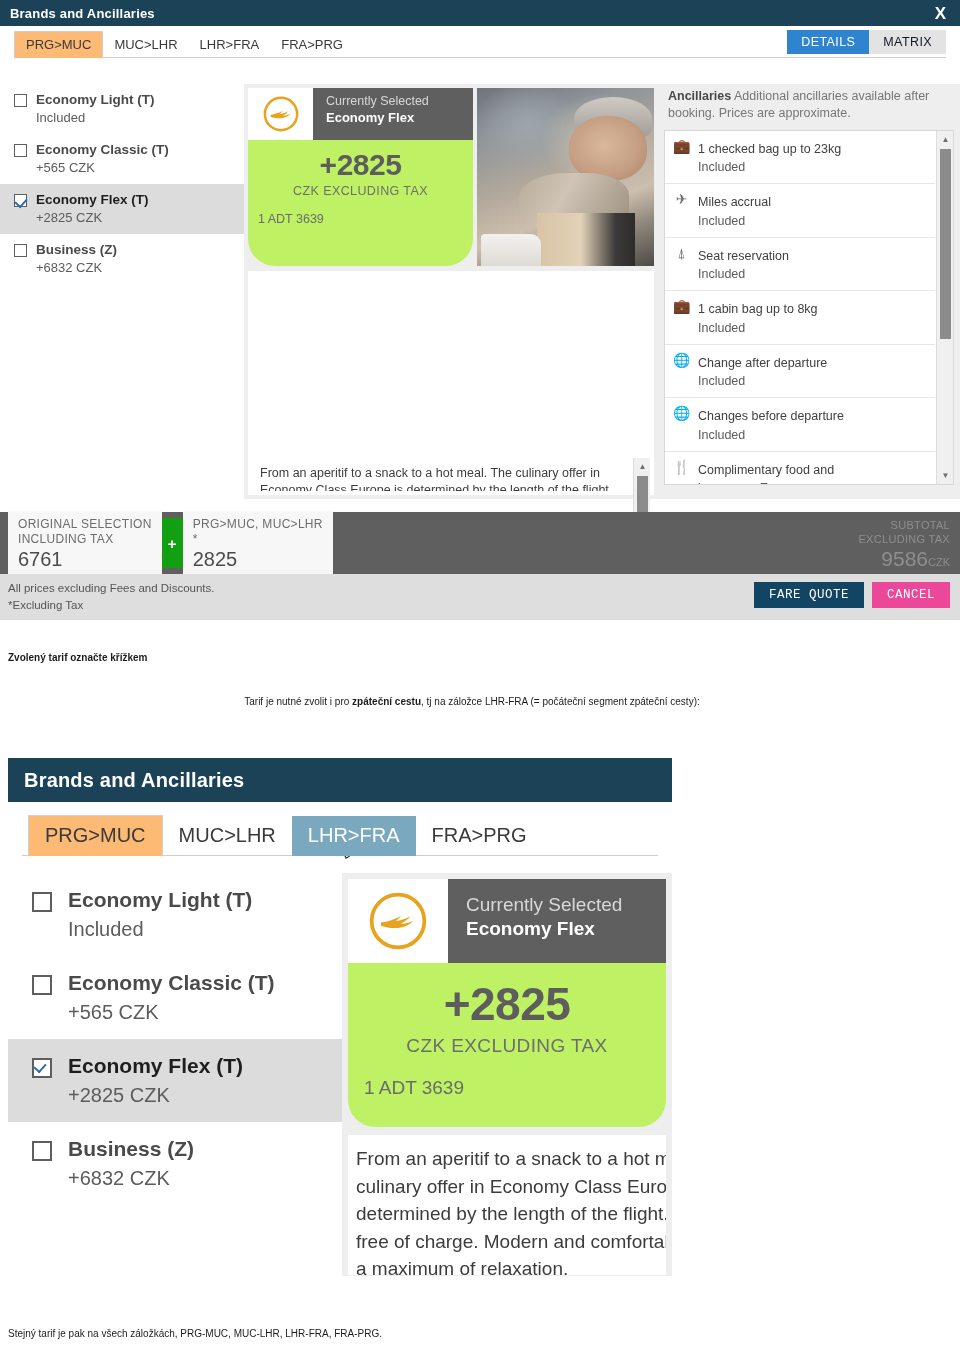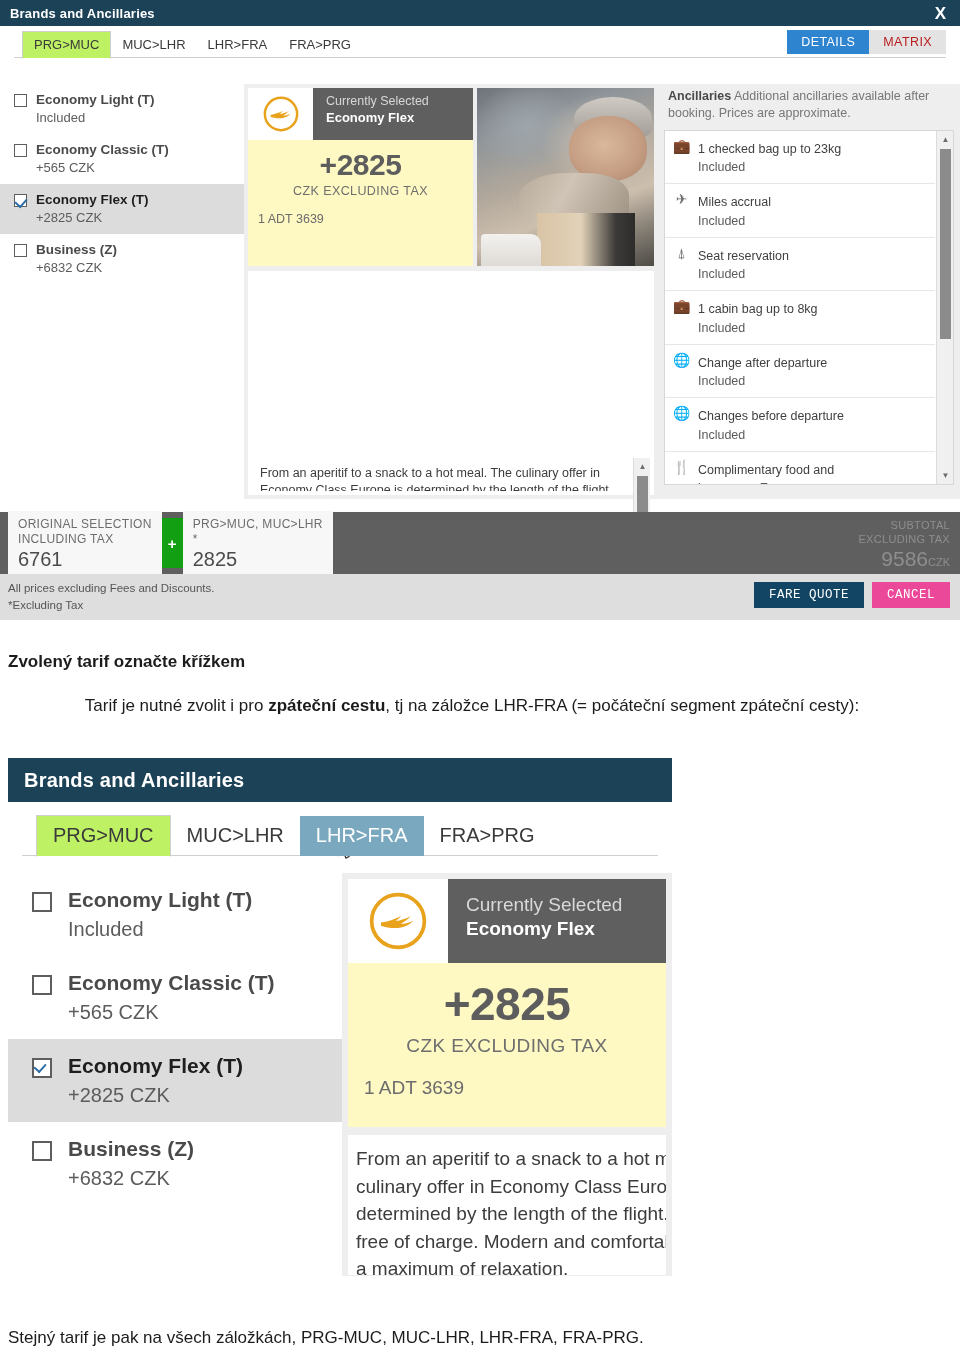--- a/index.html
+++ b/index.html
@@ -31,53 +31,52 @@
   }
   .tabstrip::after {
     content:""; position:absolute; left:14px; right:14px; bottom:0;
     height:1px; background:#cfcfcf;
   }
   .tab {
     font-size:13px; color:#3a3a3a; padding:5px 11px 6px 11px;
     position:relative; z-index:2; white-space:nowrap;
   }
   .tab.active {
-    background:#bef264; border:1px solid #cfcfcf; border-bottom:1px solid #ffffff;
+    background:#fdba74; border:1px solid #cfcfcf; border-bottom:1px solid #ffffff;
     margin-bottom:-1px;
-    margin-left:8px;
   }
   .tab.hover { background:#7aa9bf; color:#ffffff; }
 
   .viewtoggle { position:absolute; right:14px; top:4px; display:flex; z-index:3; }
   .viewtoggle .vt {
     font-size:12.5px; padding:5px 14px; letter-spacing:.4px;
   }
   .vt.on  { background:#2f84d0; color:#ffffff; }
-  .vt.off { background:#e3e3e3; color:#b91c1c; }
+  .vt.off { background:#e3e3e3; color:#0f172a; }
 
   
   .farelist { background:#ffffff; }
   .fare { padding:8px 0 9px 14px; }
   .fare.selected { background:#dcdcdc; }
   .fare .row1 { display:flex; align-items:flex-end; gap:9px; }
   .cbx {
     width:13px; height:13px; border:1.5px solid #5e5e5e; background:#ffffff;
     display:inline-block; flex:none; position:relative;
   }
   .cbx.checked::after {
     content:""; position:absolute; left:2px; top:1px;
     width:6px; height:9px; border:solid #2e6da4; border-width:0 2px 2px 0;
     transform:rotate(42deg);
   }
   .fare .name { font-size:13.5px; font-weight:bold; color:#4a4a4a; }
   .fare.selected .name { color:#1e1e1e; }
   .fare .price { font-size:13px; color:#5c5c5c; padding-left:22px; margin-top:3px; }
 
   
-  .brandcard { background:#fef9c3; position:relative; }
+  .brandcard { background:#bef264; position:relative;border-radius:27px; }
   .brandhead { display:flex; height:52px; }
   .logobox { width:65px; background:#ffffff; display:flex; align-items:center; justify-content:center; }
   .lh-logo { width:38px; height:38px; }
   .selbox { flex:1; background:#5f5f5f; color:#ffffff; padding:6px 0 0 13px; }
   .selbox .s1 { font-size:12.5px; color:#d8d8d8; line-height:1.25; }
   .selbox .s2 { font-size:13px; font-weight:bold; line-height:1.3; }
   .bigprice { text-align:center; font-size:30px; font-weight:bold; color:#5d5d5d; padding-top:8px; letter-spacing:-.5px;}
   .excl { text-align:center; font-size:12.5px; color:#6e6e6e; letter-spacing:.4px; padding-top:2px; }
   .adt { font-size:12.5px; color:#6b6b6b; padding:14px 0 0 10px; }
 
@@ -149,21 +148,21 @@
   .subtotal .num small { font-size:11px; }
 
   .notebar { background:#dedede; padding:5px 10px 6px 8px; display:flex; align-items:center; position:relative; min-height:44px; }
   .notebar .nt { font-size:11.5px; color:#555555; line-height:1.45; }
   .notebar .btns { position:absolute; right:10px; top:8px; display:flex; gap:8px; }
   .btn { font-size:12.5px; color:#ffffff; padding:6px 15px; letter-spacing:.5px;font-family:Liberation Mono, monospace; }
   .btn.primary { background:#124463; }
   .btn.secondary { background:#ec4899; }
 
   
-  .prose { position:absolute; left:8px; font-size:17px; color:#1c1c1c; }
+  .prose { position:absolute; left:8px; font-size:10px; color:#1c1c1c; }
   .prose b { font-weight:bold; }
 
   
   .cursor { position:absolute; width:15px; height:21px; pointer-events:none; }
 </style>
 </head>
 <body>
 
 <div class="app" id="app1" style="left:0; top:0; width:960px; height:620px;">
 

